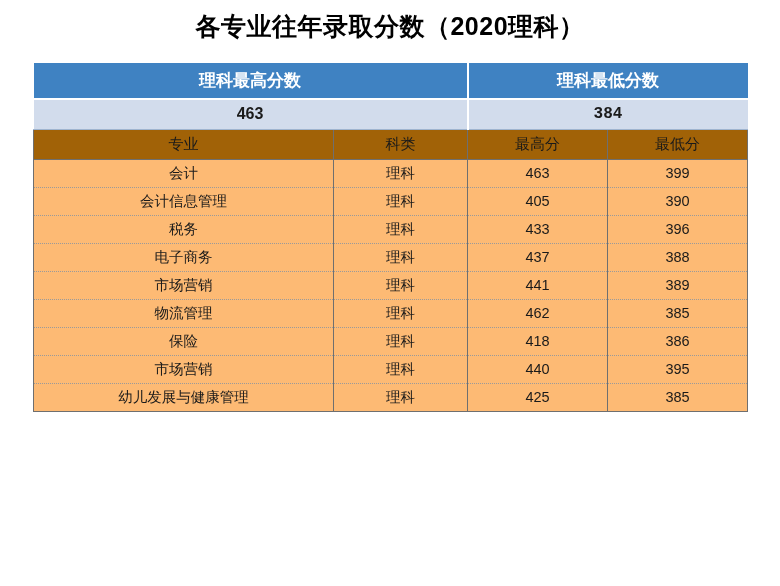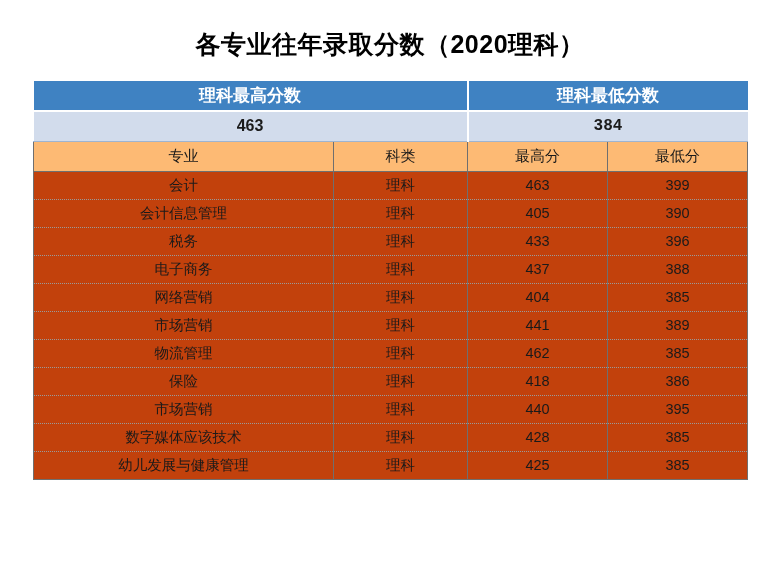--- a/index.html
+++ b/index.html
@@ -18,21 +18,21 @@
     width: 780px;
     height: 586px;
     position: relative;
     box-sizing: border-box;
   }
   .title {
     text-align: center;
     font-size: 25px;
     font-weight: bold;
     letter-spacing: 0.5px;
-    padding-top: 28px;
+    padding-top: 10px;
     padding-bottom: 20px;
     color: #000000;
   }
   .table-wrap {
     padding: 0 33px;
     box-sizing: border-box;
   }
   table.score-table {
     width: 714px;
     border-collapse: collapse;
@@ -41,21 +41,21 @@
   table.score-table td {
     box-sizing: border-box;
   }
   
   .band-head td {
     background: #3f82c2;
     color: #ffffff;
     font-size: 17px;
     font-weight: bold;
     text-align: center;
-    height: 30px;
+    height: 36px;
     border-right: 2px solid #ffffff;
     border-bottom: 2px solid #ffffff;
   }
   .band-head td:last-child {
     border-right: none;
   }
   
   .band-value td {
     background: #d2dcec;
     color: #1a1a1a;
@@ -65,34 +65,34 @@
     height: 30px;
     border-right: 2px solid #ffffff;
     border-bottom: 1px solid #9fb4cf;
   }
   .band-value td:last-child {
     border-right: none;
     font-family: Liberation Mono, monospace;
   }
   
   .col-head td {
-    background: #fdba74;
+    background: #a16207;
     color: #1a1a1a;
     font-size: 15px;
     text-align: center;
     height: 30px;
     border-right: 1px solid #6f6f6f;
     border-bottom: 1px solid #6f6f6f;
     border-top: 1px solid #6f6f6f;
   }
   .col-head td:first-child {
     border-left: 1px solid #6f6f6f;
   }
   .data-row td {
-    background: #c2410c;
+    background: #fdba74;
     color: #1a1a1a;
     font-size: 14.5px;
     text-align: center;
     height: 28px;
     border-right: 1px solid #6f6f6f;
     border-bottom: 1px dotted #9a9a9a;
   }
   .data-row td:first-child {
     border-left: 1px solid #6f6f6f;
   }
@@ -156,26 +156,20 @@
           <td>433</td>
           <td>396</td>
         </tr>
         <tr class="data-row">
           <td>电子商务</td>
           <td>理科</td>
           <td>437</td>
           <td>388</td>
         </tr>
         <tr class="data-row">
-          <td>网络营销</td>
-          <td>理科</td>
-          <td>404</td>
-          <td>385</td>
-        </tr>
-        <tr class="data-row">
           <td>市场营销</td>
           <td>理科</td>
           <td>441</td>
           <td>389</td>
         </tr>
         <tr class="data-row">
           <td>物流管理</td>
           <td>理科</td>
           <td>462</td>
           <td>385</td>
@@ -184,26 +178,20 @@
           <td>保险</td>
           <td>理科</td>
           <td>418</td>
           <td>386</td>
         </tr>
         <tr class="data-row">
           <td>市场营销</td>
           <td>理科</td>
           <td>440</td>
           <td>395</td>
-        </tr>
-        <tr class="data-row">
-          <td>数字媒体应该技术</td>
-          <td>理科</td>
-          <td>428</td>
-          <td>385</td>
         </tr>
         <tr class="data-row">
           <td>幼儿发展与健康管理</td>
           <td>理科</td>
           <td>425</td>
           <td>385</td>
         </tr>
 
       </tbody>
     </table>

